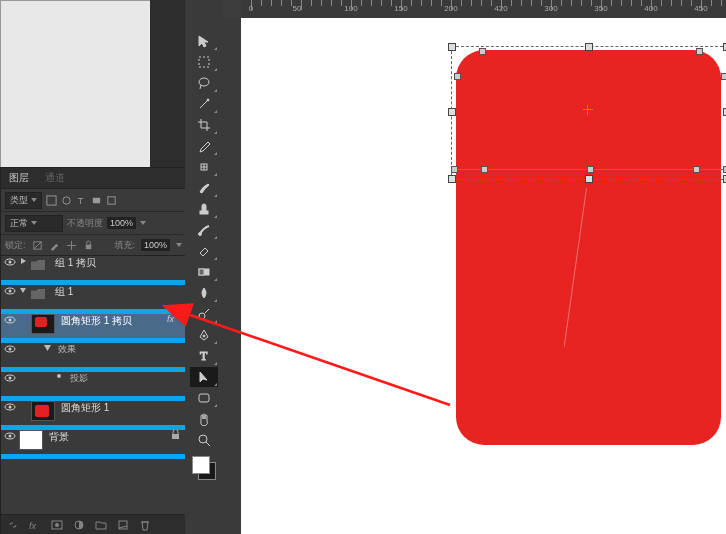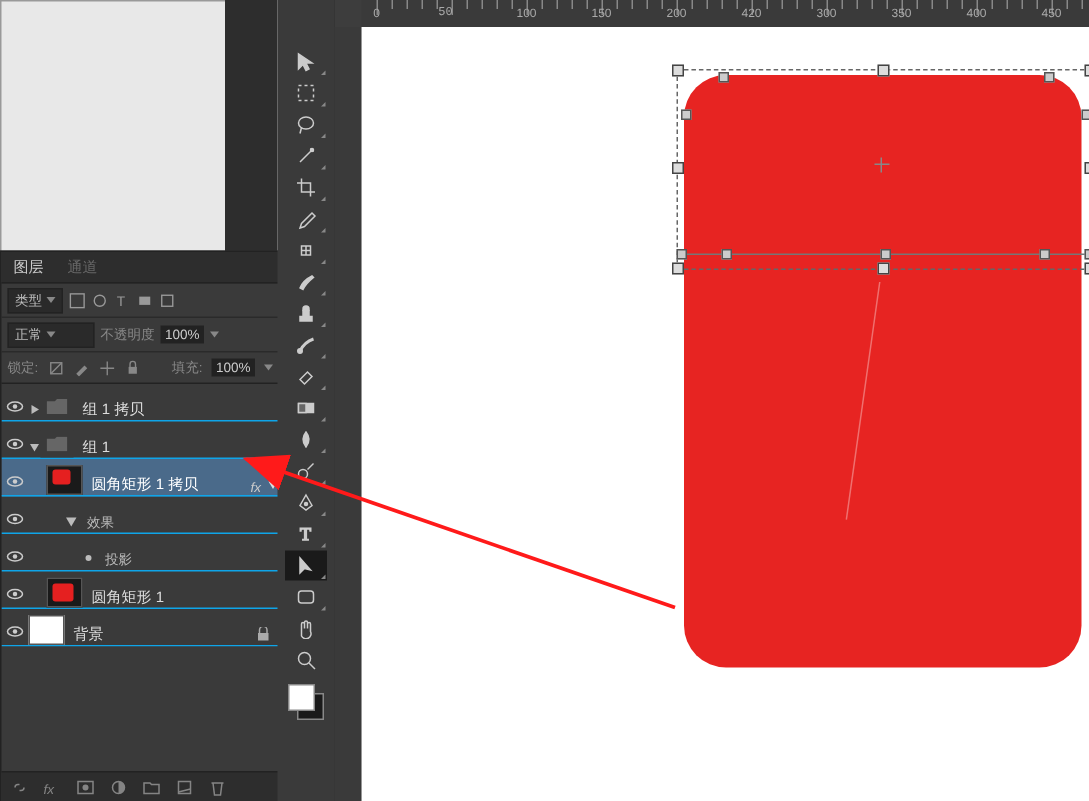--- a/index.html
+++ b/index.html
@@ -11,21 +11,21 @@
 .tab{padding:3px 8px;color:#ccc;font-size:10px}
 .tab.off{color:#666}
 .opt-row{display:flex;align-items:center;height:22px;padding:0 4px;gap:4px;border-bottom:1px solid #2a2a2a}
 .sel{background:#2a2a2a;border:1px solid #222;padding:1px 4px;font-size:9px;color:#bbb;display:flex;align-items:center;gap:3px}
 .tri{width:0;height:0;border-left:3px solid transparent;border-right:3px solid transparent;border-top:4px solid #888}
 .lbl{font-size:9px;color:#888}
 .val{background:#222;padding:1px 3px;color:#ccc;font-size:9px}
 .lock-row{display:flex;align-items:center;height:20px;padding:0 4px;gap:6px;color:#888;font-size:9px;border-bottom:1px solid #222}
 .ico{width:11px;height:11px;display:inline-block}
 .layers{overflow:hidden}
-.layer{display:flex;align-items:flex-end;height:24px;border-bottom:1px solid #0ea5e9}
+.layer{display:flex;align-items:flex-start;height:24px;border-bottom:5px solid #0ea5e9}
 .layer.sel-layer{background:#4a6a8a}
 .eye{width:18px;text-align:center;color:#bbb;font-size:10px}
 .ind{display:inline-block}
 .thumb{width:22px;height:18px;background:#1a1a1a;border:1px solid #555;position:relative;flex-shrink:0}
 .thumb.folder{background:#3a3a3a;border:none}
 .folder-g{width:14px;height:10px;background:#666;margin:4px auto;clip-path:polygon(0 15%,40% 15%,50% 0,100% 0,100% 100%,0 100%)}
 .thumb.red::after{content:"";position:absolute;left:3px;top:2px;width:12px;height:10px;background:#e52020;border-radius:2px}
 .thumb.red2::after{content:"";position:absolute;left:3px;top:3px;width:14px;height:12px;background:#e52020;border-radius:2px}
 .thumb.checker{background:repeating-conic-gradient(#999 0 25%,#ccc 0 50%) 0 0/6px 6px}
 .thumb.white{background:#fff}
@@ -365,21 +365,21 @@
 
 <div class="docwrap">
   <div class="ruler-h" id="rh">
       <div class="tick" style="left: 10px; height: 10px;"></div>
       <div class="num" style="left: 10px;">0</div>
       <div class="tick" style="left: 20px;"></div>
       <div class="tick" style="left: 30px;"></div>
       <div class="tick" style="left: 40px;"></div>
       <div class="tick" style="left: 50px;"></div>
       <div class="tick" style="left: 60px; height: 10px;"></div>
-      <div class="num" style="left: 56px; font-family: Liberation Mono, monospace;">50</div>
+      <div class="num" style="left: 56px;">50</div>
       <div class="tick" style="left: 70px;"></div>
       <div class="tick" style="left: 80px;"></div>
       <div class="tick" style="left: 90px;"></div>
       <div class="tick" style="left: 100px;"></div>
       <div class="tick" style="left: 110px; height: 10px;"></div>
       <div class="num" style="left: 110px;">100</div>
       <div class="tick" style="left: 120px;"></div>
       <div class="tick" style="left: 130px;"></div>
       <div class="tick" style="left: 140px;"></div>
       <div class="tick" style="left: 150px;"></div>

